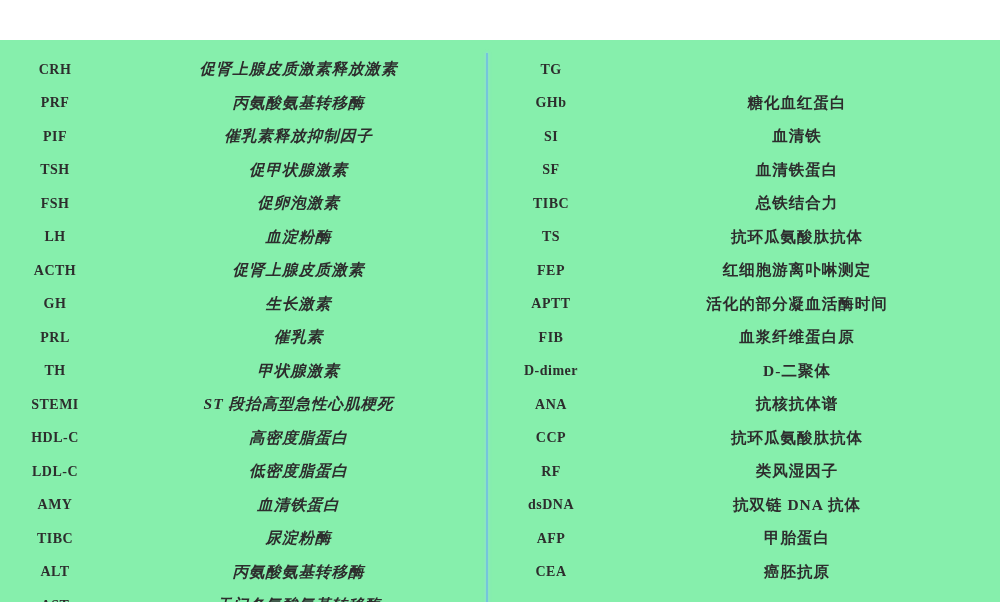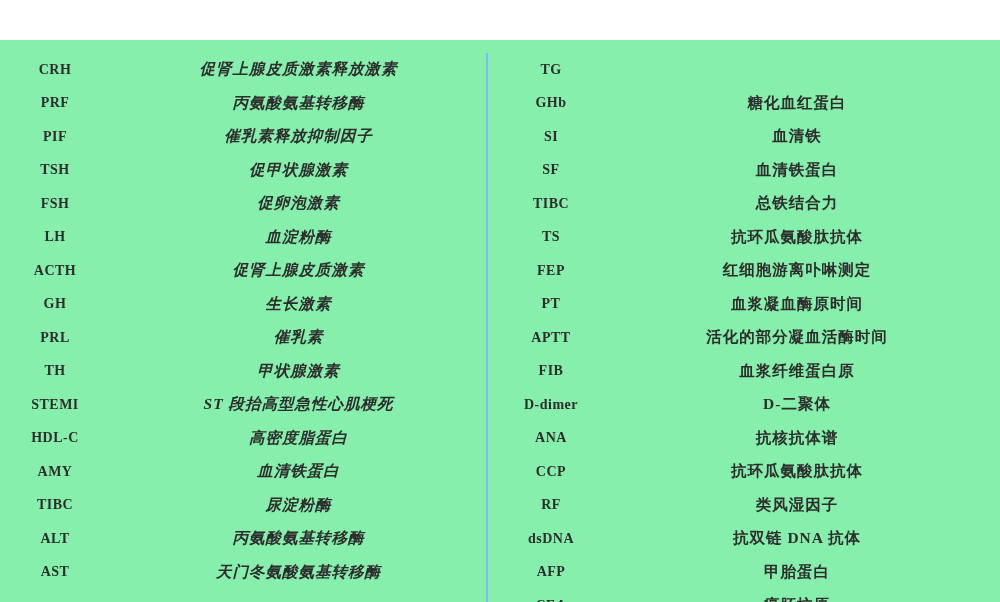--- a/index.html
+++ b/index.html
@@ -107,20 +107,24 @@
       </div>
       <div class="row">
         <span class="abbr">STEMI</span>
         <span class="desc">ST 段抬高型急性心肌梗死</span>
       </div>
       <div class="row">
         <span class="abbr">HDL-C</span>
         <span class="desc">高密度脂蛋白</span>
       </div>
       <div class="row">
+        <span class="abbr">LDL-C</span>
+        <span class="desc">低密度脂蛋白</span>
+      </div>
+      <div class="row">
         <span class="abbr">AMY</span>
         <span class="desc">血清铁蛋白</span>
       </div>
       <div class="row">
         <span class="abbr">TIBC</span>
         <span class="desc">尿淀粉酶</span>
       </div>
       <div class="row">
         <span class="abbr">ALT</span>
         <span class="desc">丙氨酸氨基转移酶</span>
@@ -151,24 +155,20 @@
         <span class="abbr">TIBC</span>
         <span class="desc">总铁结合力</span>
       </div>
       <div class="row">
         <span class="abbr">TS</span>
         <span class="desc">抗环瓜氨酸肽抗体</span>
       </div>
       <div class="row">
         <span class="abbr">FEP</span>
         <span class="desc">红细胞游离卟啉测定</span>
-      </div>
-      <div class="row">
-        <span class="abbr">PT</span>
-        <span class="desc">血浆凝血酶原时间</span>
       </div>
       <div class="row">
         <span class="abbr">APTT</span>
         <span class="desc">活化的部分凝血活酶时间</span>
       </div>
       <div class="row">
         <span class="abbr">FIB</span>
         <span class="desc">血浆纤维蛋白原</span>
       </div>
       <div class="row">

